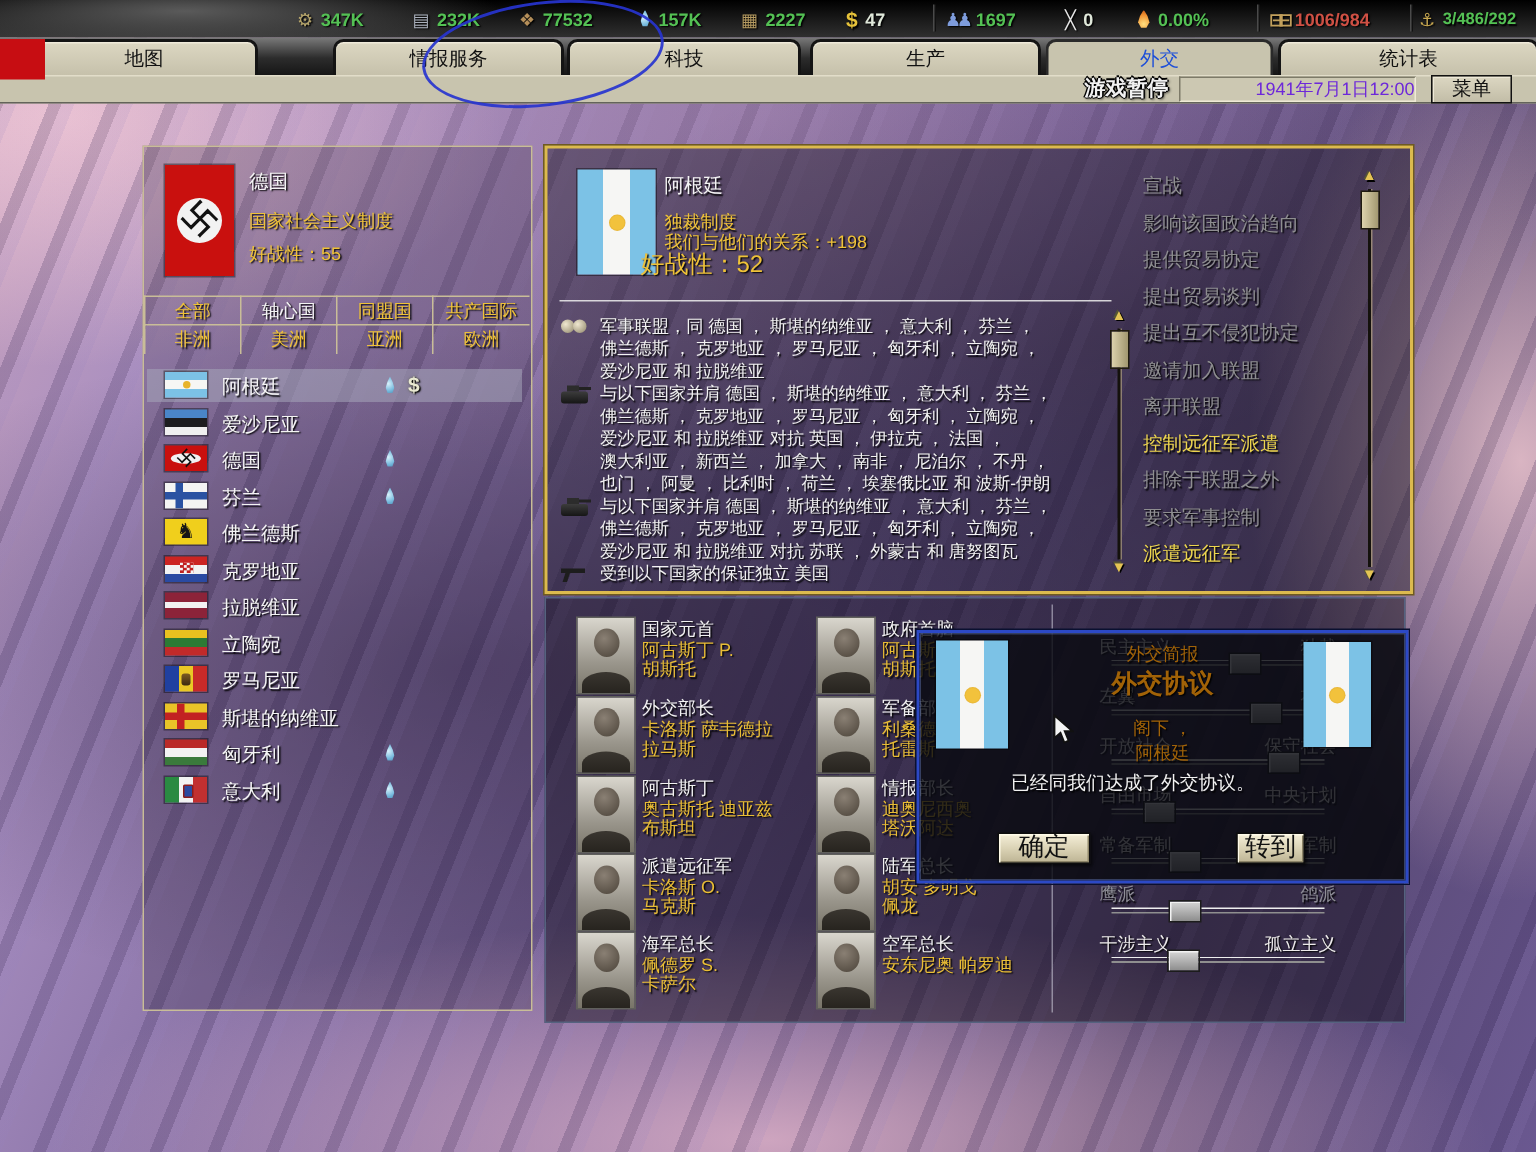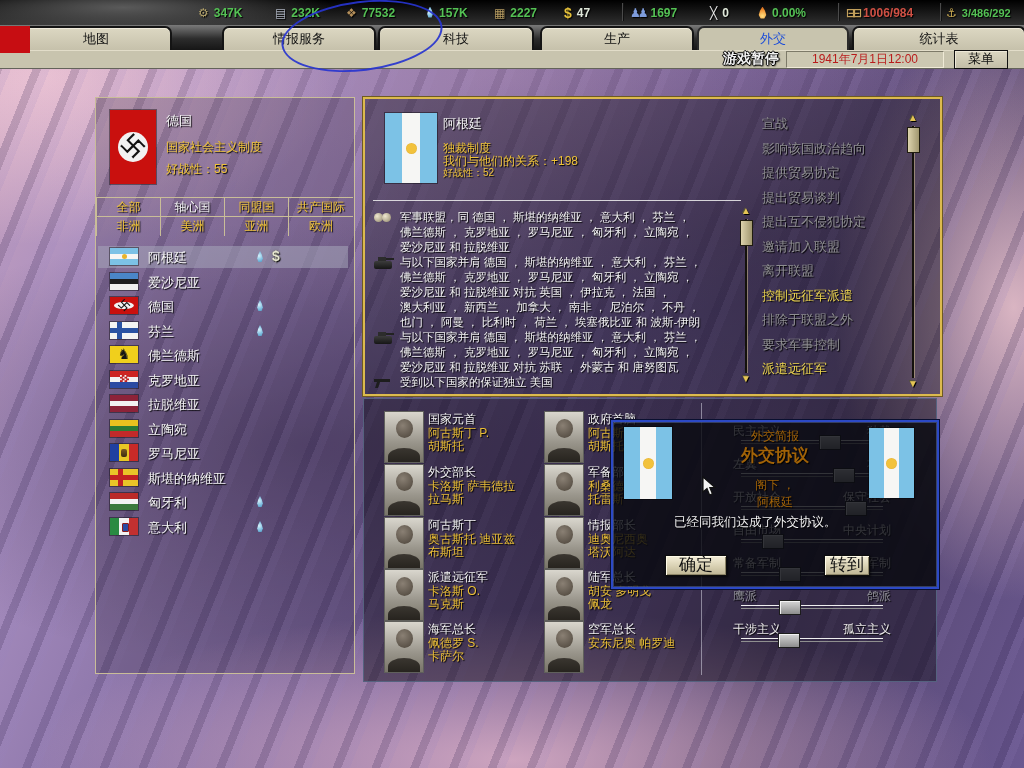--- a/index.html
+++ b/index.html
@@ -39,21 +39,21 @@
     border:2px solid #141414;border-bottom:none;border-radius:7px 7px 0 0;
     font-size:13px;color:#111;text-align:center;line-height:21px;box-shadow:inset 0 1px 0 #efeada;}
   .tab.active{background:#c8c4ae;color:#1d4ed8;border-color:#2a2a2a;height:24px;box-shadow:none;}
   #redchip{position:absolute;left:0;top:26px;width:30px;height:27px;background:#c70d12;z-index:5;}
   #substrip{position:absolute;left:0;top:50px;width:1024px;height:18px;background:#c8c4ae;
     border-bottom:1px solid #63635a;box-shadow:inset 0 1px 0 #e2ddc9;}
   #paused{position:absolute;left:723px;top:50px;font-size:14px;font-weight:bold;color:#f2f2f2;
     text-shadow:-1px 0 #000,1px 0 #000,0 -1px #000,0 1px #000,1px 1px 2px #000;}
   #datebox{position:absolute;left:786px;top:51px;width:156px;height:15px;background:#ccc8b2;
     border-top:1px solid #7d7a68;border-left:1px solid #7d7a68;border-right:1px solid #efead6;border-bottom:1px solid #efead6;
-    font-size:12px;color:#b91c1c;text-align:center;line-height:15px;}
+    font-size:12px;color:#6d28d9;text-align:right;line-height:15px;}
   #menubtn{position:absolute;left:954px;top:50px;width:52px;height:17px;background:linear-gradient(180deg,#dcd7c2,#c2bda7);
     border:1px solid #111;font-size:13px;color:#111;text-align:center;line-height:16px;box-shadow:inset 1px 1px 0 #eee9d8;}
   
   .gametext{text-shadow:1px 1px 1px #000;}
   .yellow{color:#efc238;}.white{color:#f4f4f4;}
   
   #lpanel{position:absolute;left:95px;top:97px;width:258px;height:575px;border:1px solid #c9bd98;background:rgba(28,20,38,.22);}
   #lflag{position:absolute;left:14px;top:12px;width:46px;height:74px;}
   .fil{position:absolute;height:19px;border-top:1px solid #c9bd98;border-left:1px solid #c9bd98;
     font-size:12px;text-align:center;line-height:18px;text-shadow:1px 1px 1px #000;}
@@ -288,21 +288,21 @@
       <span class="cname">意大利</span>
       <span class="drop"></span>
     </div>
   </div>
 
   <div id="rpanel">
     <div class="flag f-argv" style="position:absolute;left:20px;top:14px;width:52px;height:70px"></div>
     <div class="gametext white" style="position:absolute;left:78px;top:16px;font-size:13px">阿根廷</div>
     <div class="gametext yellow" style="position:absolute;left:78px;top:41px;font-size:12px">独裁制度</div>
     <div class="gametext yellow" style="position:absolute;left:78px;top:54px;font-size:12px">我们与他们的关系：+198</div>
-    <div class="gametext yellow" style="position:absolute;left:78px;top:67px;font-size:10px">好战性：52</div>
+    <div class="gametext yellow" style="position:absolute;left:62px;top:67px;font-size:16px">好战性：52</div>
     <div id="rdivider"></div>
 
     <span class="mi mi-ally" style="top:114px"></span>
     <span class="mi mi-tank" style="top:162px"></span>
     <span class="mi mi-tank" style="top:237px"></span>
     <span class="mi mi-gun" style="top:280px"></span>
     <div class="tline" style="top:111px">军事联盟，同 德国 ， 斯堪的纳维亚 ， 意大利 ， 芬兰 ，</div>
     <div class="tline" style="top:126px">佛兰德斯 ， 克罗地亚 ， 罗马尼亚 ， 匈牙利 ， 立陶宛 ，</div>
     <div class="tline" style="top:141px">爱沙尼亚 和 拉脱维亚</div>
     <div class="tline" style="top:156px">与以下国家并肩 德国 ， 斯堪的纳维亚 ， 意大利 ， 芬兰 ，</div>

